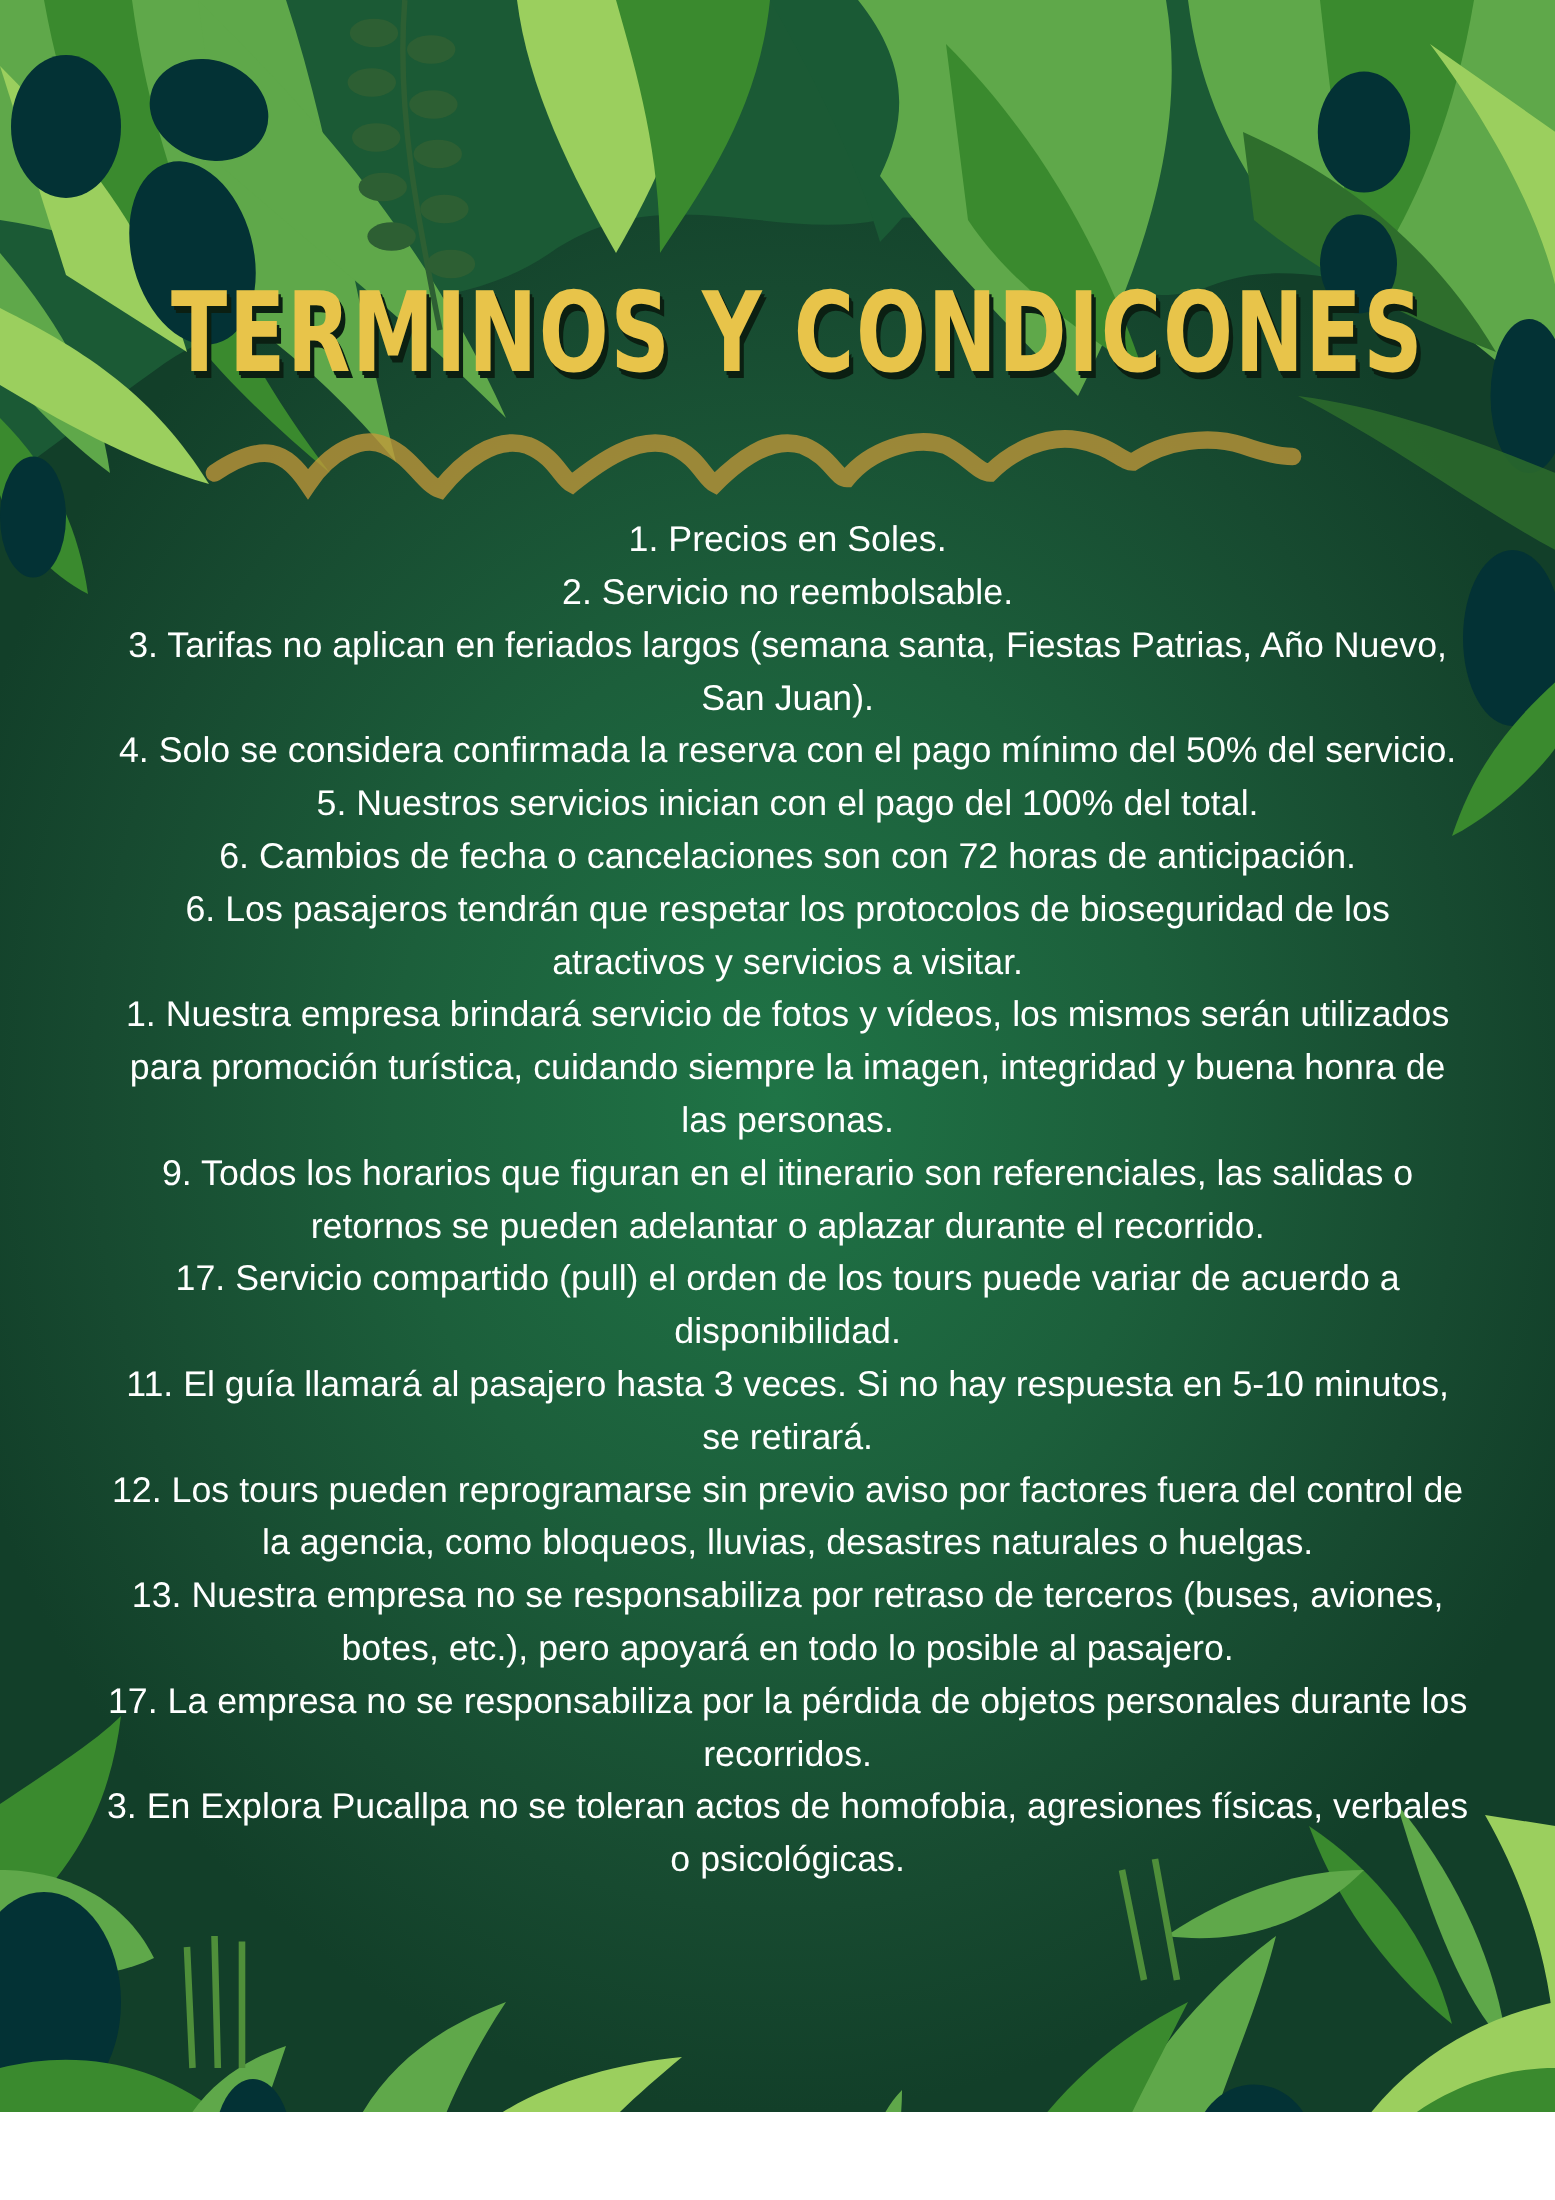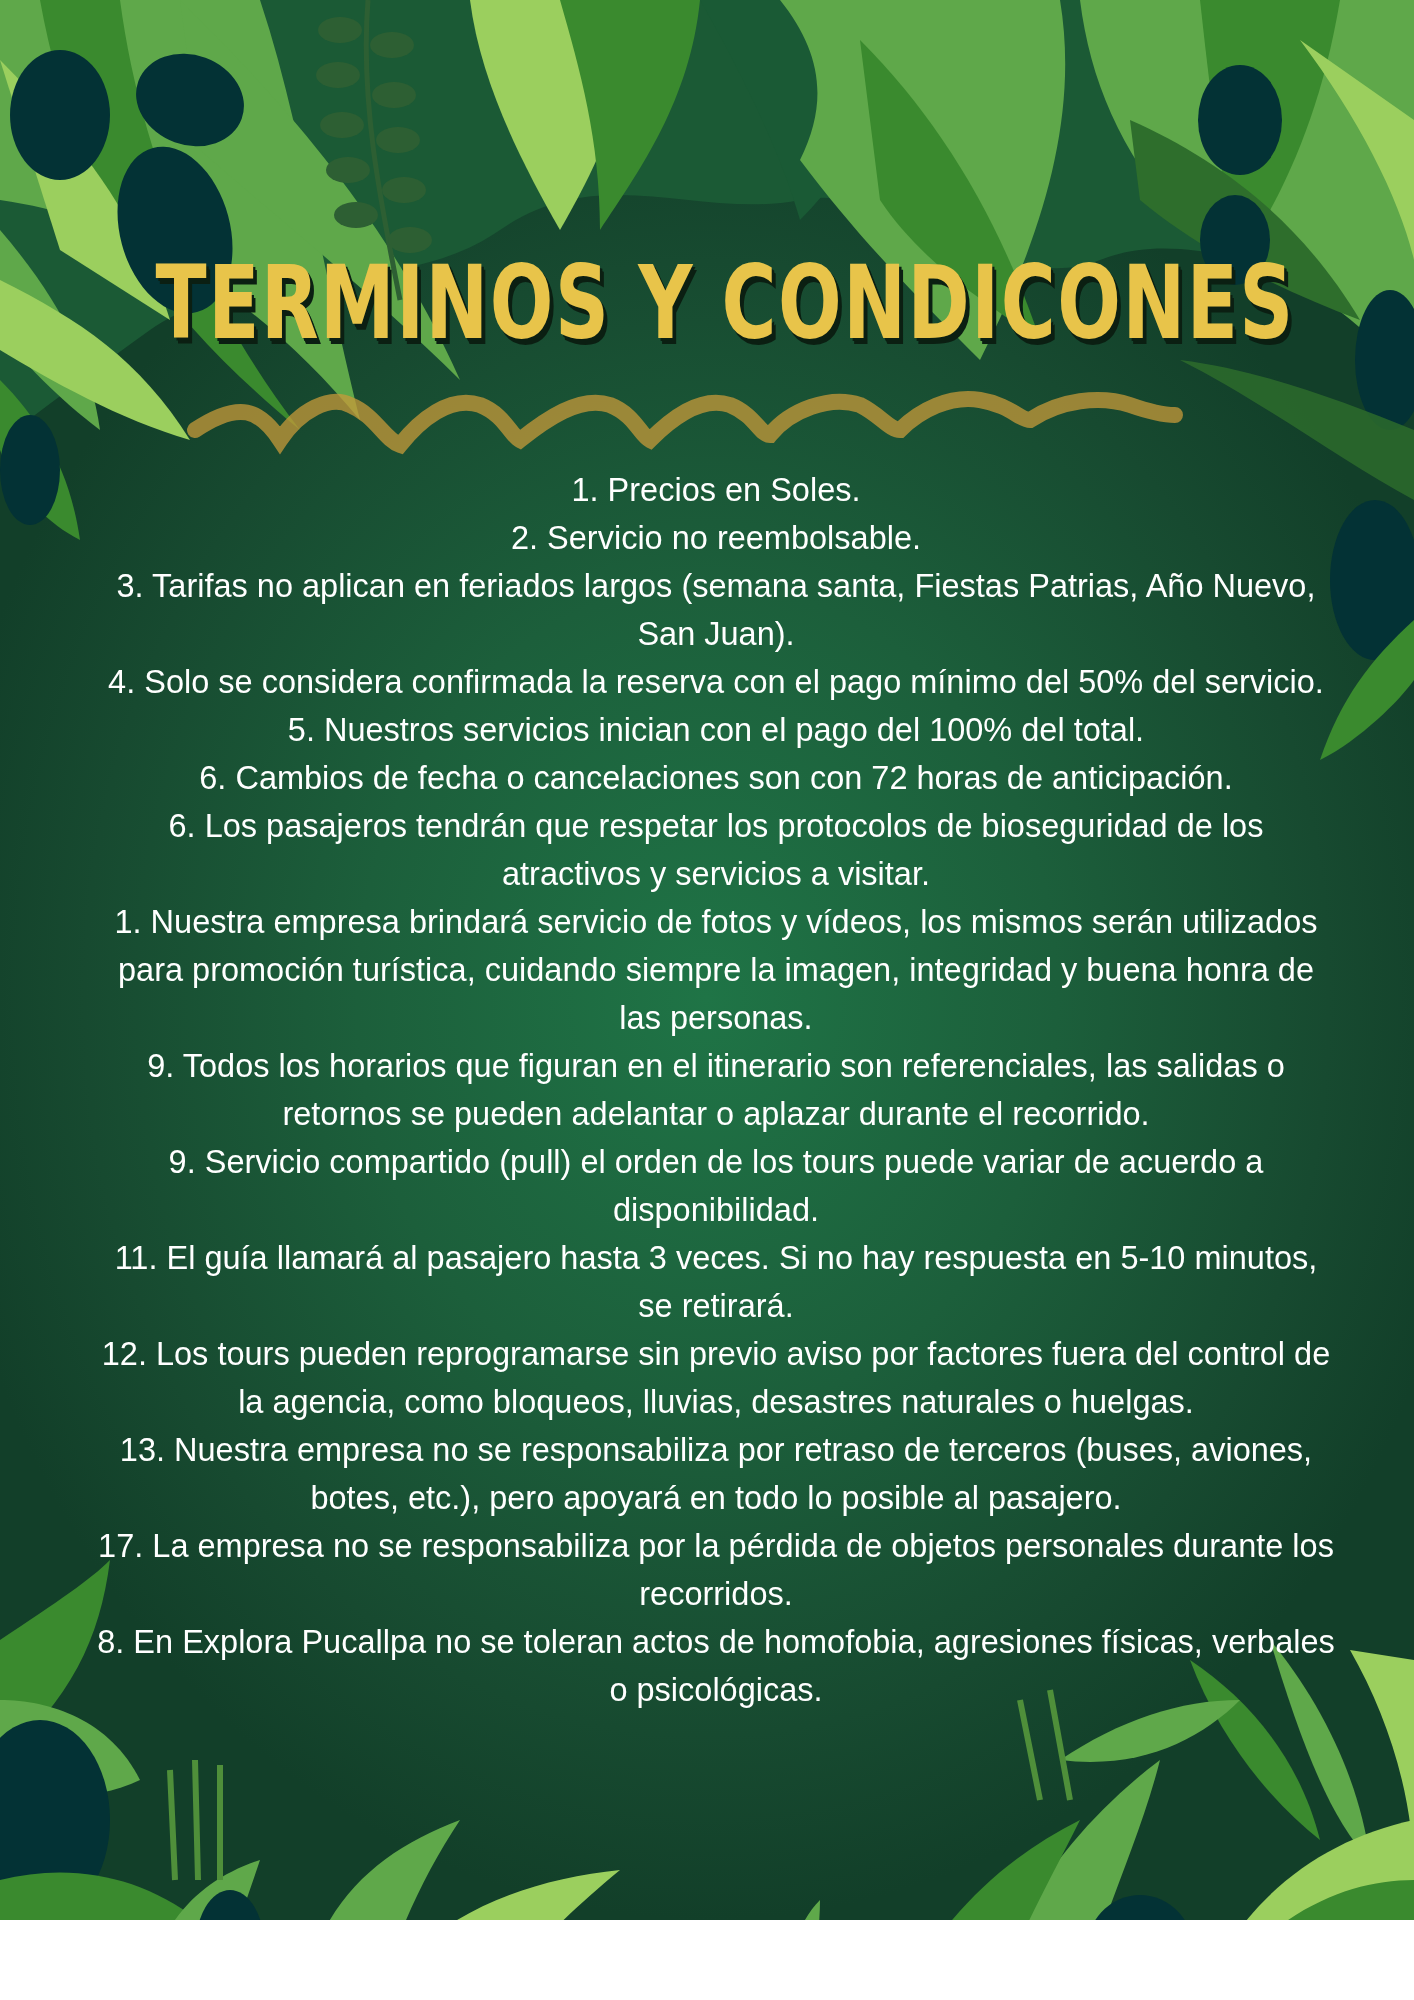--- a/index.html
+++ b/index.html
@@ -118,20 +118,20 @@
   <div id="terms">
     <p class="term">1. Precios en Soles.</p>
     <p class="term">2. Servicio no reembolsable.</p>
     <p class="term">3. Tarifas no aplican en feriados largos (semana santa, Fiestas Patrias, Año Nuevo, San Juan).</p>
     <p class="term">4. Solo se considera confirmada la reserva con el pago mínimo del 50% del servicio.</p>
     <p class="term">5. Nuestros servicios inician con el pago del 100% del total.</p>
     <p class="term">6. Cambios de fecha o cancelaciones son con 72 horas de anticipación.</p>
     <p class="term">6. Los pasajeros tendrán que respetar los protocolos de bioseguridad de los atractivos y servicios a visitar.</p>
     <p class="term">1. Nuestra empresa brindará servicio de fotos y vídeos, los mismos serán utilizados para promoción turística, cuidando siempre la imagen, integridad y buena honra de las personas.</p>
     <p class="term">9. Todos los horarios que figuran en el itinerario son referenciales, las salidas o retornos se pueden adelantar o aplazar durante el recorrido.</p>
-    <p class="term">9. Servicio compartido (pull) el orden de los tours puede variar de acuerdo a disponibilidad.</p>
+    <p class="term">17. Servicio compartido (pull) el orden de los tours puede variar de acuerdo a disponibilidad.</p>
     <p class="term">11. El guía llamará al pasajero hasta 3 veces. Si no hay respuesta en 5-10 minutos, se retirará.</p>
     <p class="term">12. Los tours pueden reprogramarse sin previo aviso por factores fuera del control de la agencia, como bloqueos, lluvias, desastres naturales o huelgas.</p>
     <p class="term">13. Nuestra empresa no se responsabiliza por retraso de terceros (buses, aviones, botes, etc.), pero apoyará en todo lo posible al pasajero.</p>
     <p class="term">17. La empresa no se responsabiliza por la pérdida de objetos personales durante los recorridos.</p>
-    <p class="term">8. En Explora Pucallpa no se toleran actos de homofobia, agresiones físicas, verbales o psicológicas.</p>
+    <p class="term">3. En Explora Pucallpa no se toleran actos de homofobia, agresiones físicas, verbales o psicológicas.</p>
   </div>
 </div>
 
 </body></html>

